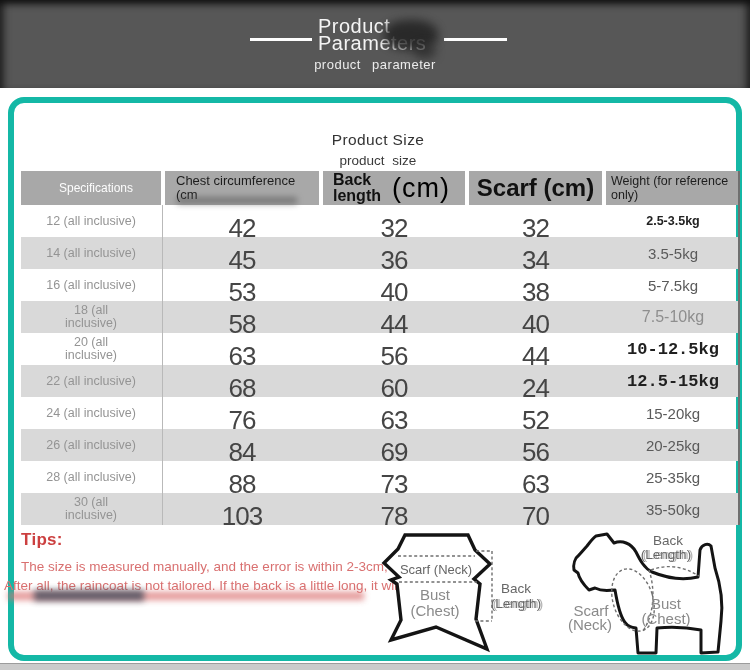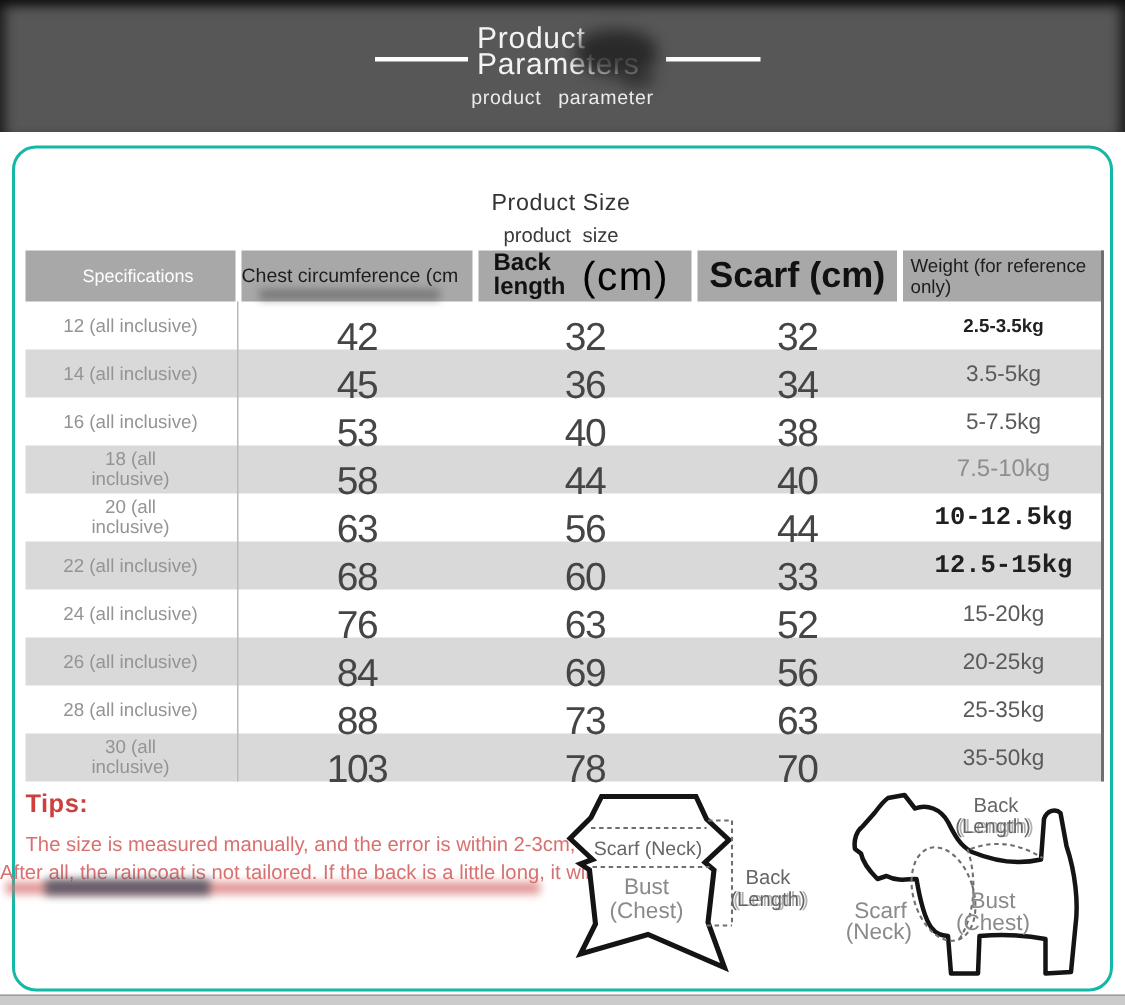--- a/index.html
+++ b/index.html
@@ -23,35 +23,35 @@
   .hline.r{left:444px; width:63px;}
   .smudge{position:absolute; background:#222; filter:blur(5px); opacity:.85;
           border-radius:45%;}
   .smudge.a{left:384px; top:20px; width:54px; height:30px;}
   .smudge.b{left:414px; top:44px; width:22px; height:15px; opacity:.6;}
   .banner-sub{position:absolute; left:0; top:57px; width:750px; text-align:center;
               color:#ececec; font-size:13px; letter-spacing:.5px; word-spacing:7px;}
 
   
   .panel{position:absolute; left:8px; top:97px; width:734px; height:564px;
-         background:#fff; border:2px solid #14b8a6; border-radius:16px;}
+         background:#fff; border:6px solid #14b8a6; border-radius:16px;}
   .panel-title{position:absolute; left:0; top:28px; width:728px; text-align:center;
                color:#333; font-size:15.5px; letter-spacing:.4px;}
   .panel-sub{position:absolute; left:0; top:50px; width:728px; text-align:center;
              color:#3a3a3a; font-size:13.5px; word-spacing:4px;}
 
   
   .sheet{position:absolute; left:7px; top:68px; width:719px; height:354px;}
   .hdr{display:flex; gap:4px; height:34px;}
   .hcell{background:var(--headcell); height:34px; display:flex;
          align-items:center; position:relative;}
   .c1{width:140px;} .c2{width:154px;} .c3{width:142px;} .c4{width:133px;} .c5{width:134px;}
   .h1 span{display:block; width:70px; margin-left:38px; color:#fdfdfd;
            font-size:12px; line-height:12px;}
-  .h2 span{display:block; width:150px; margin-left:0; color:#1d1d1d;
+  .h2 span{display:block; width:150px; margin-left:11px; color:#1d1d1d;
            font-size:13px; line-height:14px;}
   .h2 .hsmudge{position:absolute; left:12px; bottom:1px; width:120px; height:7px;
            background:#4e4e4e; filter:blur(3px); opacity:.55;}
   .h3{padding-left:10px;}
   .h3 .bl{display:block; width:54px; color:#111; font-weight:bold;
           font-size:16px; line-height:16px;}
   .h3 .cm{color:#000000; font-size:27px; font-weight:300; margin-left:5px;
           letter-spacing:1px;}
   .h4{justify-content:center; color:#111; font-weight:bold; font-size:24px;}
   .h5 span{display:block; padding:0 3px 0 5px; color:#1d1d1d;
@@ -170,21 +170,21 @@
 inclusive)</div>
           <div class="num c2">63</div>
           <div class="num c3">56</div>
           <div class="num c4">44</div>
           <div class="wt c5 bold">10-12.5kg</div>
         </div>
         <div class="trow alt">
           <div class="spec c1">22 (all inclusive)</div>
           <div class="num c2">68</div>
           <div class="num c3">60</div>
-          <div class="num c4">33</div>
+          <div class="num c4">24</div>
           <div class="wt c5 bold">12.5-15kg</div>
         </div>
         <div class="trow">
           <div class="spec c1">24 (all inclusive)</div>
           <div class="num c2">76</div>
           <div class="num c3">63</div>
           <div class="num c4">52</div>
           <div class="wt c5">15-20kg</div>
         </div>
         <div class="trow alt">

